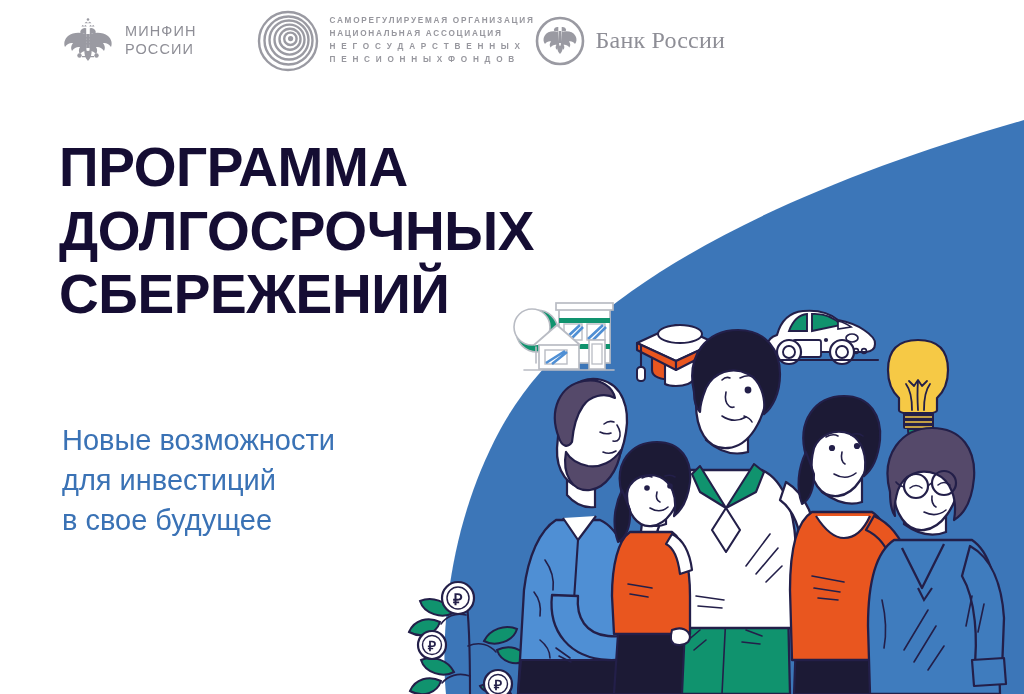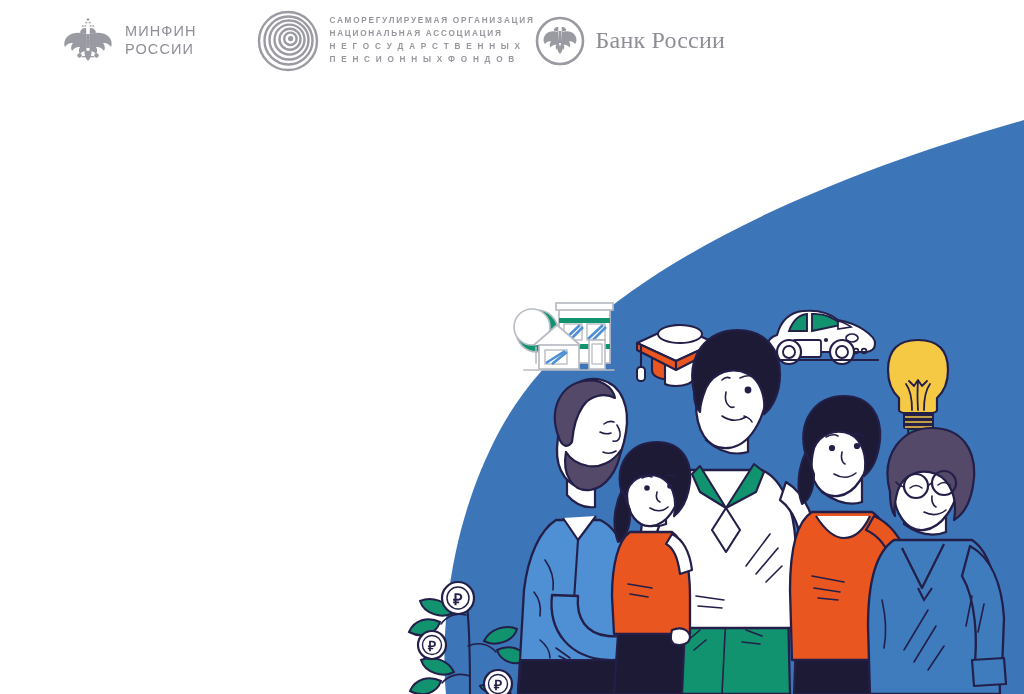--- a/index.html
+++ b/index.html
@@ -191,21 +191,27 @@
                    C27.2 31.9 26.6 31.2 25.5 31.4 Z"></path>
           <path d="M22 28 C21.6 32 22.5 35.5 25 38 C27.5 35.5 28.4 32 28 28
                    C26.8 30.2 23.2 30.2 22 28 Z"></path>
         </g>
       </svg>
       <div class="logo-text" id="cbr-text">Банк России</div>
     </div>
 
   </div>
 
-
+  <h1 id="headline">ПРОГРАММА
+ДОЛГОСРОЧНЫХ
+СБЕРЕЖЕНИЙ</h1>
+
+  <p id="subtitle">Новые возможности
+для инвестиций
+в свое будущее</p>
 
   <svg id="illustration" viewBox="0 0 1024 694" aria-hidden="true">
 
     <defs>
       <clipPath id="posterClip">
         <rect x="0" y="0" width="1024" height="694"></rect>
       </clipPath>
     </defs>
 
     <g clip-path="url(#posterClip)">

